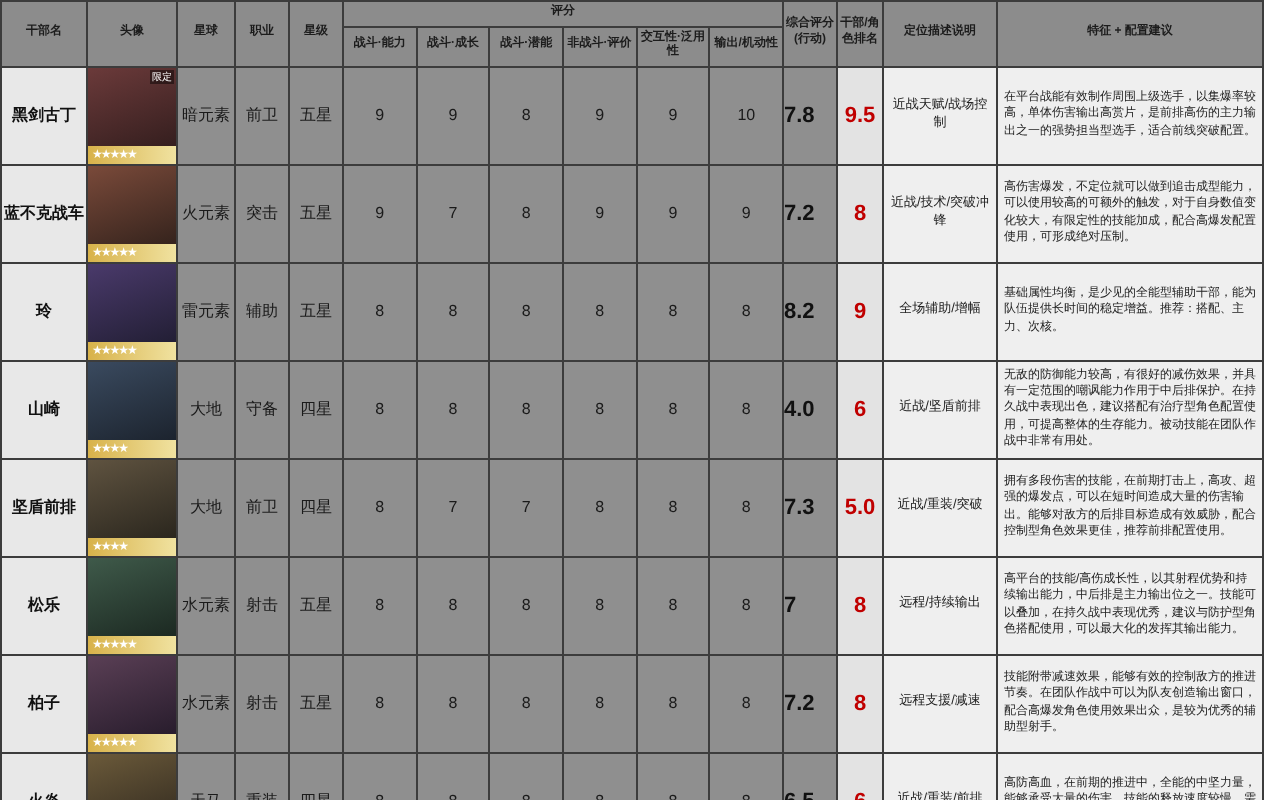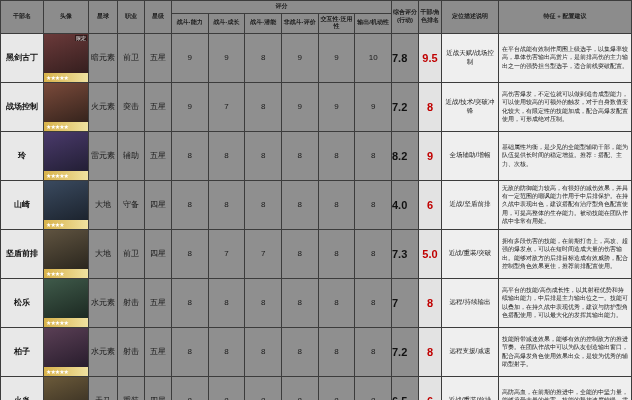--- a/index.html
+++ b/index.html
@@ -75,21 +75,21 @@
         <td class="cell">8</td>
         <td class="cell">9</td>
         <td class="cell">9</td>
         <td class="cell">10</td>
         <td class="score">7.8</td>
         <td class="rank">9.5</td>
         <td class="pos">近战天赋/战场控制</td>
         <td class="desc">在平台战能有效制作周围上级选手，以集爆率较高，单体伤害输出高赏片，是前排高伤的主力输出之一的强势担当型选手，适合前线突破配置。</td>
       </tr>
       <tr>
-        <td class="name">战场控制</td>
+        <td class="name">蓝不克战车</td>
         <td class="portrait">
           <div class="por" style="background: linear-gradient(160deg, rgb(122, 74, 58), rgb(42, 29, 24));">
             <div class="band"></div>
             <div class="star">★★★★★</div>
             <div class="tag"></div>
           </div>
         </td>
         <td class="cell">火元素</td>
         <td class="cell">突击</td>
         <td class="cell">五星</td>

